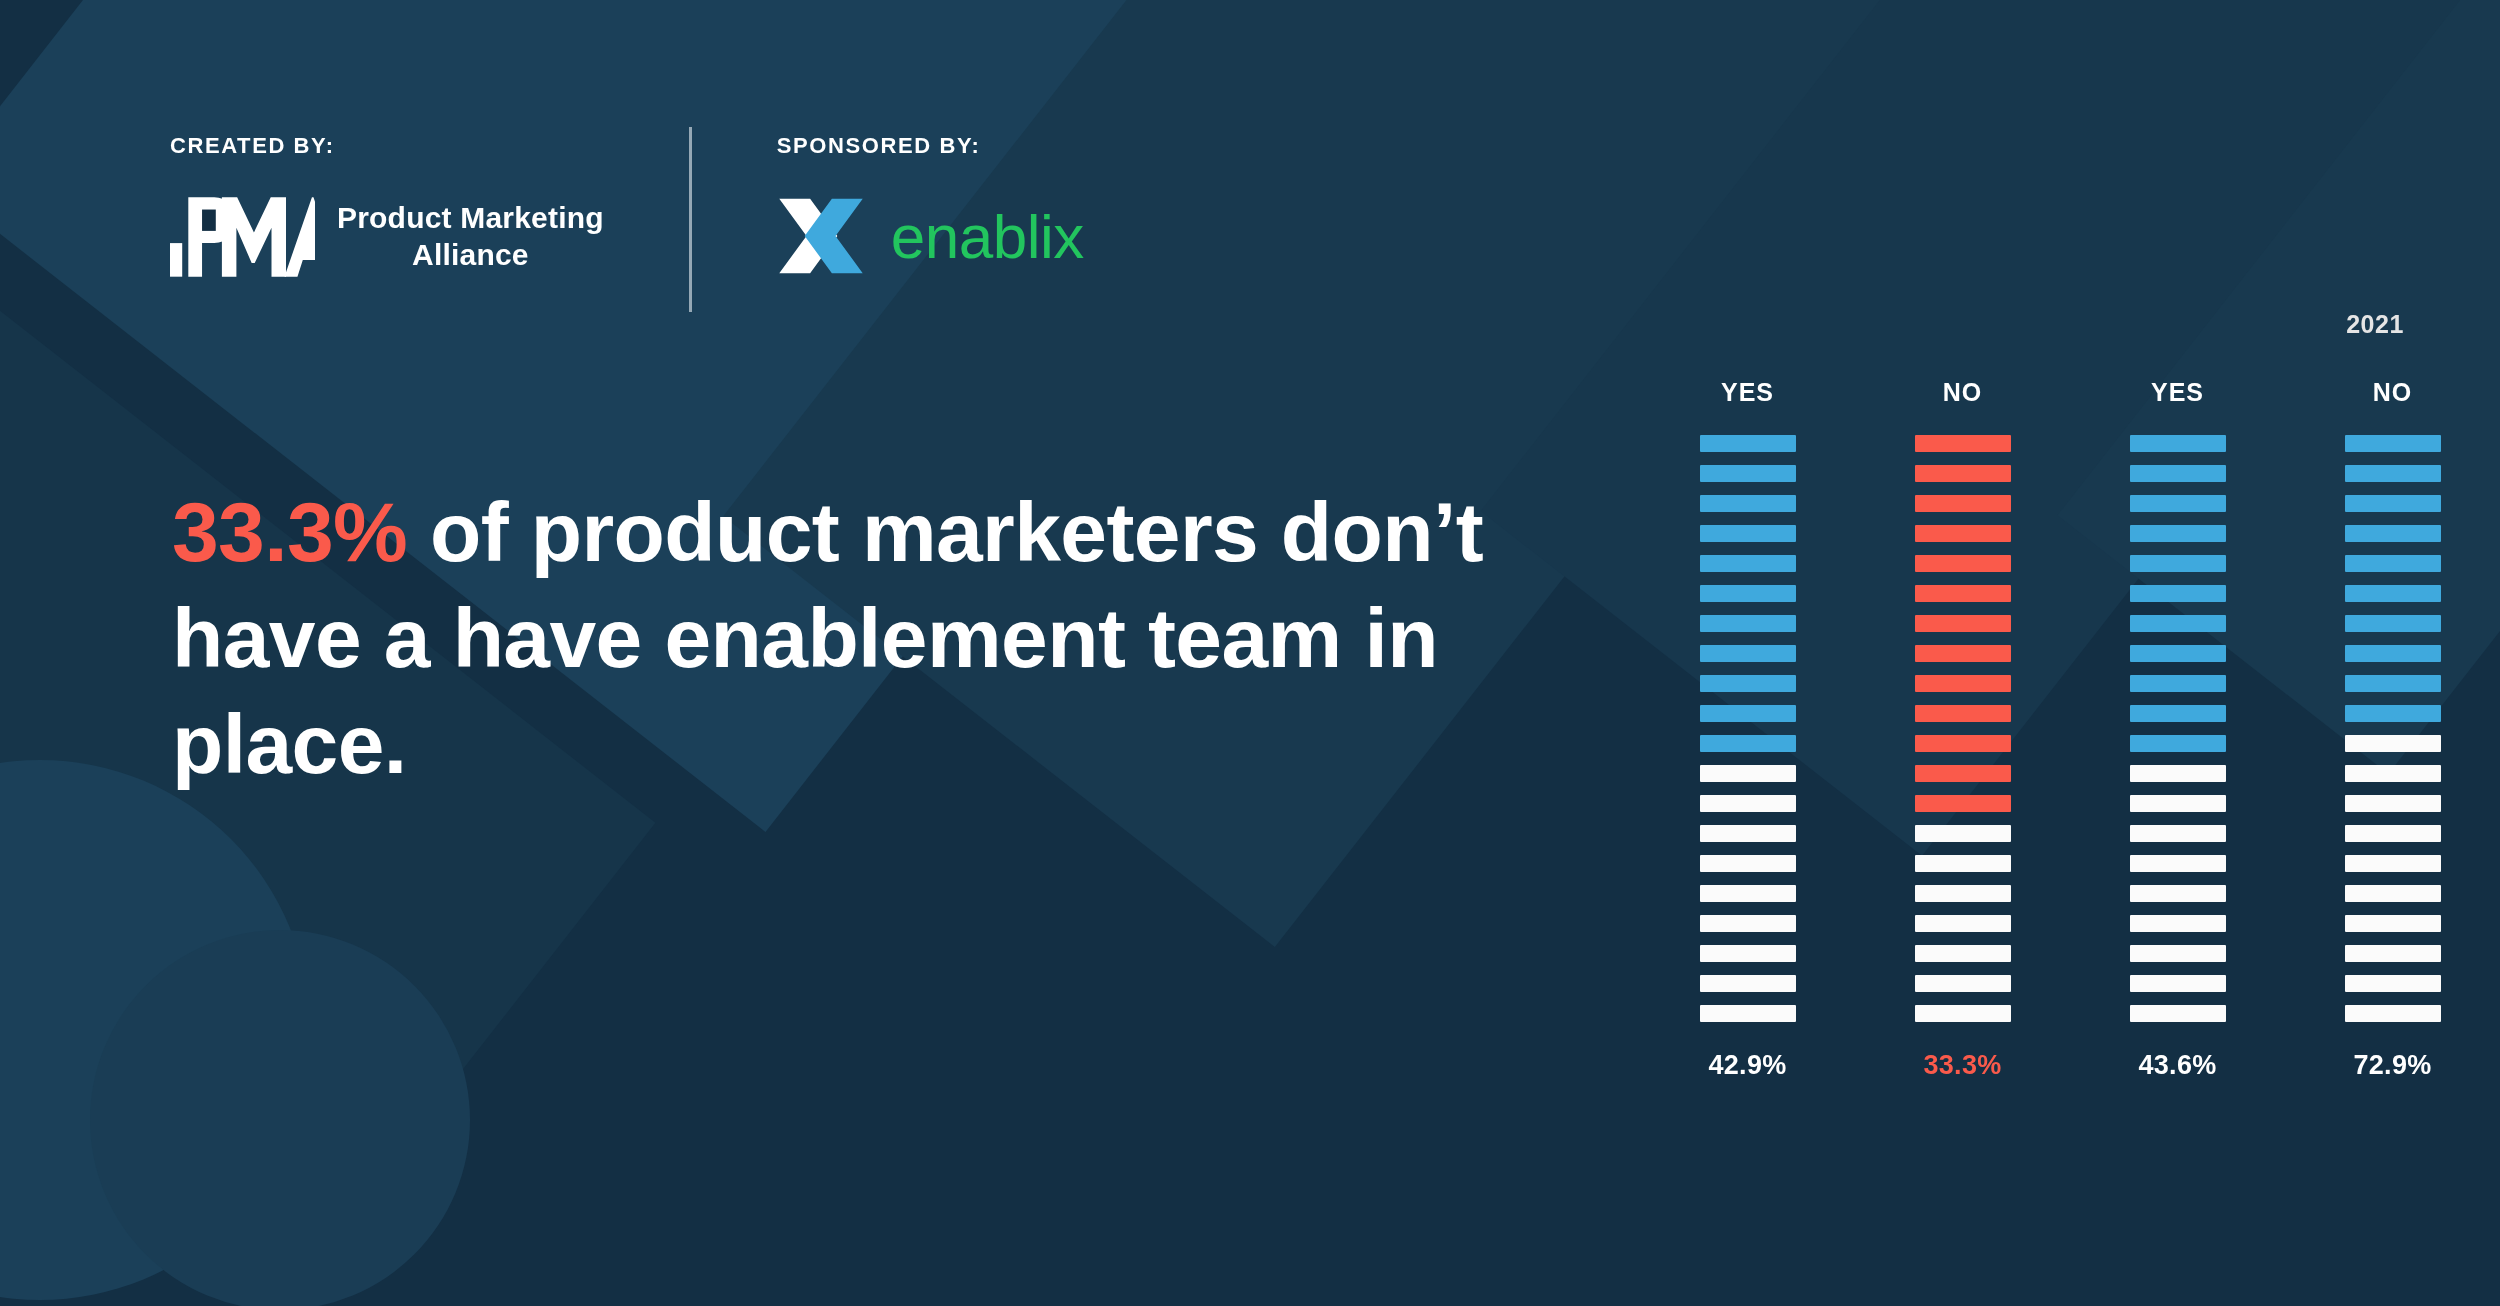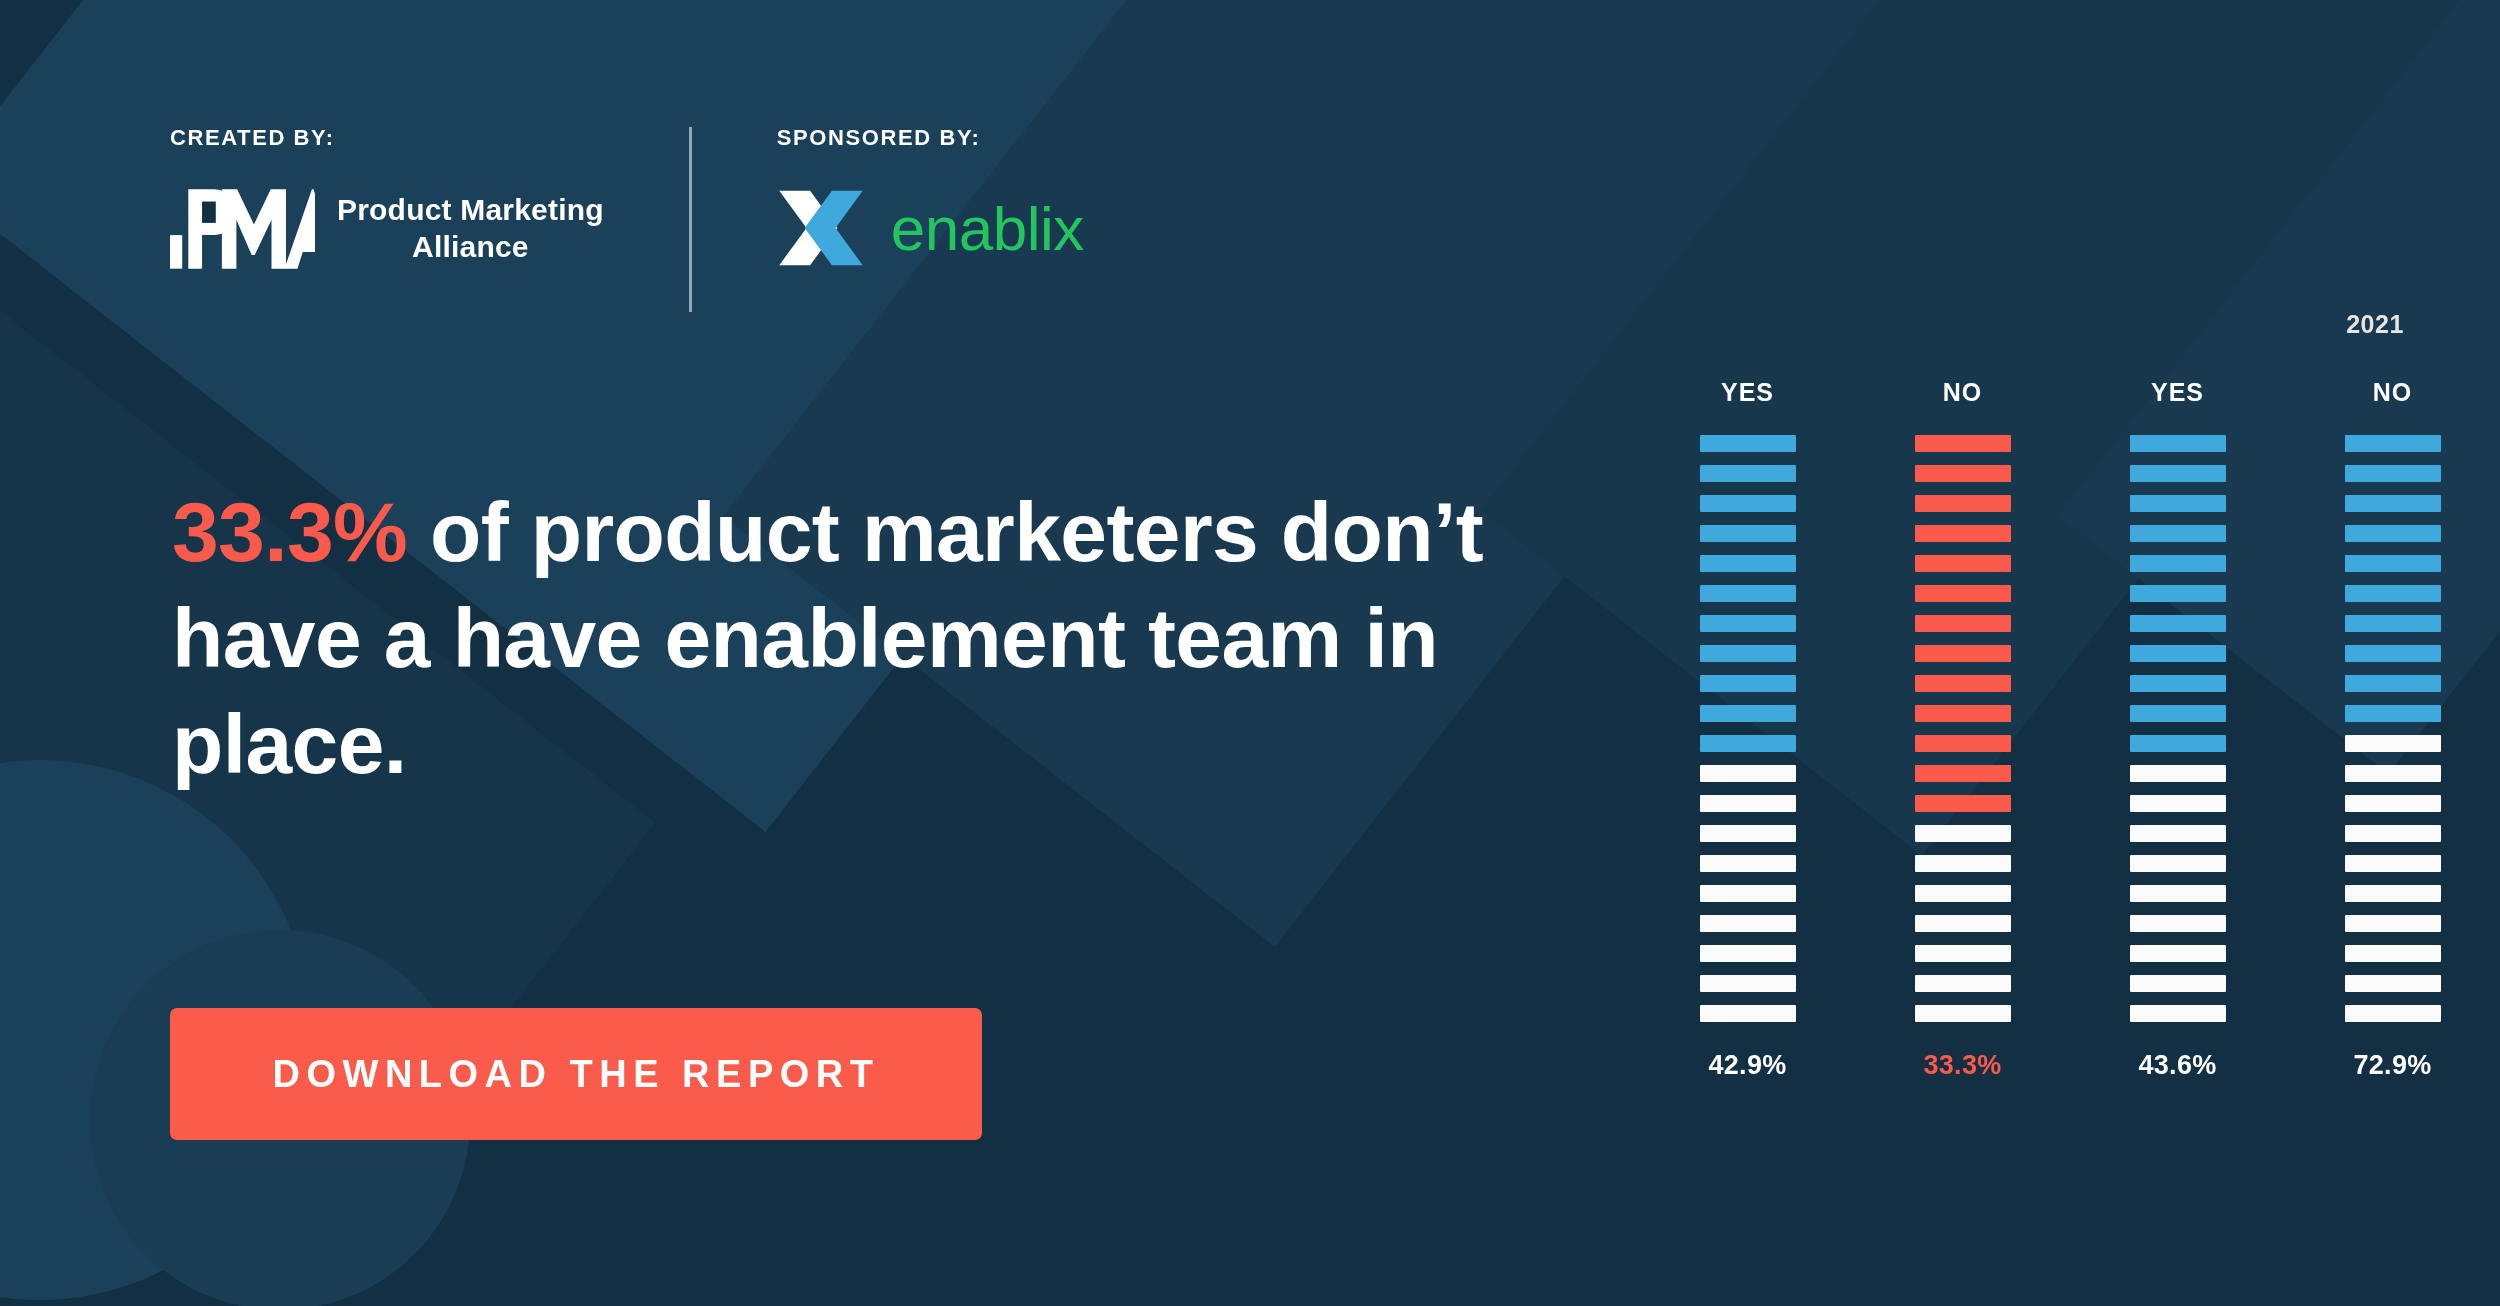--- a/index.html
+++ b/index.html
@@ -19,21 +19,21 @@
   .s3 { width:560px; height:1100px; left:1760px; top:-300px; transform:rotate(38deg); background:#17374D; }
   .s4 { width:420px; height:900px; left:2290px; top:-160px; transform:rotate(38deg); background:#18394F; }
   .s5 { width:540px; height:540px; border-radius:50%; left:-230px; top:760px; background:#1B4059; }
   .s6 { width:380px; height:380px; border-radius:50%; left:90px; top:930px; background:#1A3D55; }
   .s7 { width:900px; height:620px; left:-340px; top:480px; transform:rotate(38deg); background:#16354A; }
 
   
   #left { position:absolute; left:0; top:0; width:1620px; height:100%; z-index:2; }
 
   #credits { position:absolute; left:170px; top:125px; display:flex; align-items:flex-start; }
-  .credit-block { position:relative; }
+  .credit-block { position:relative;margin-top:8px; }
   .credit-label {
     font-size:22px; font-weight:700; letter-spacing:1.6px;
     color:#ffffff; margin-bottom:38px;
   }
   #divider {
     width:3px; height:185px; background:#BFCBD4; opacity:.75;
     margin:0 85px; align-self:flex-start; margin-top:2px;
   }
 
   
@@ -146,21 +146,20 @@
         <span class="enx-word">enablix</span>
       </div>
     </div>
 
   </div>
 
   <h1 id="headline">
     <span class="stat">33.3%</span><span> of product marketers don’t have a have enablement team in place.</span>
   </h1>
 
-  <button id="cta">DOWNLOAD THE REPORT</button>
 </div>
 
 <div id="chart">
   <div class="year-row">
     <div class="year-label year-2021">2021</div>
 
   </div>
   <div class="cols" id="cols">
       <div class="col">
         <div class="col-head">YES</div>

